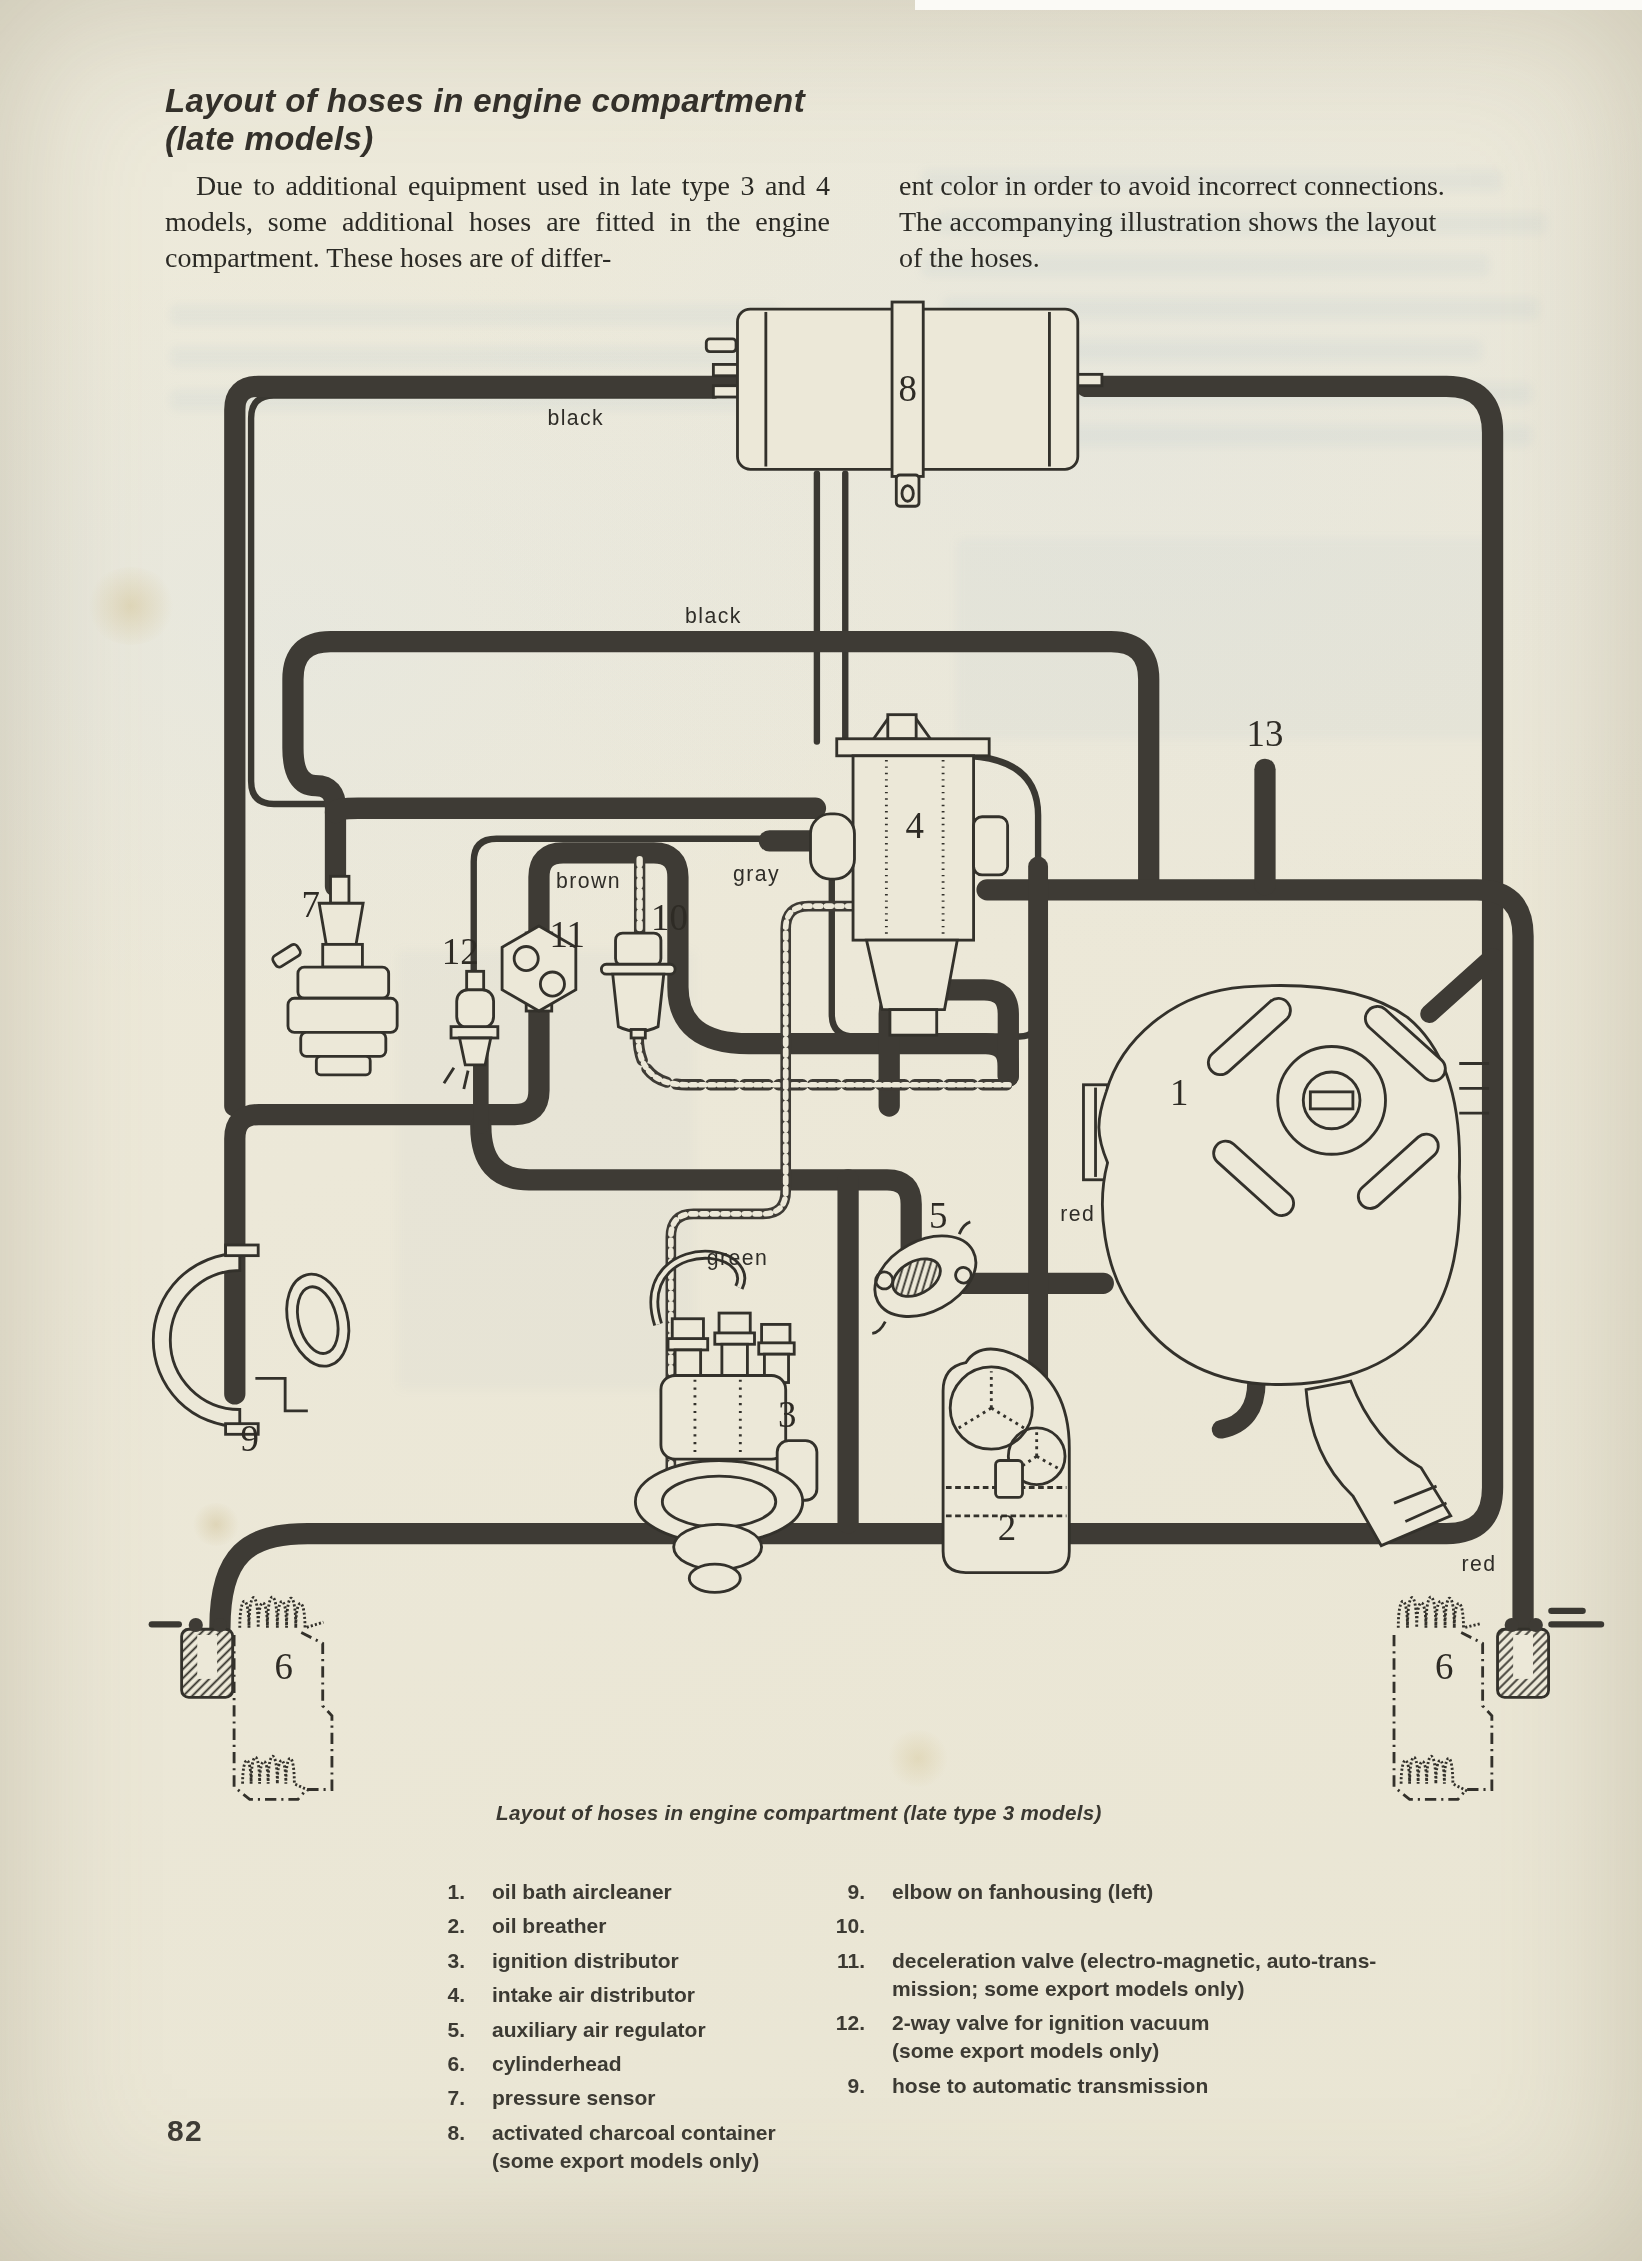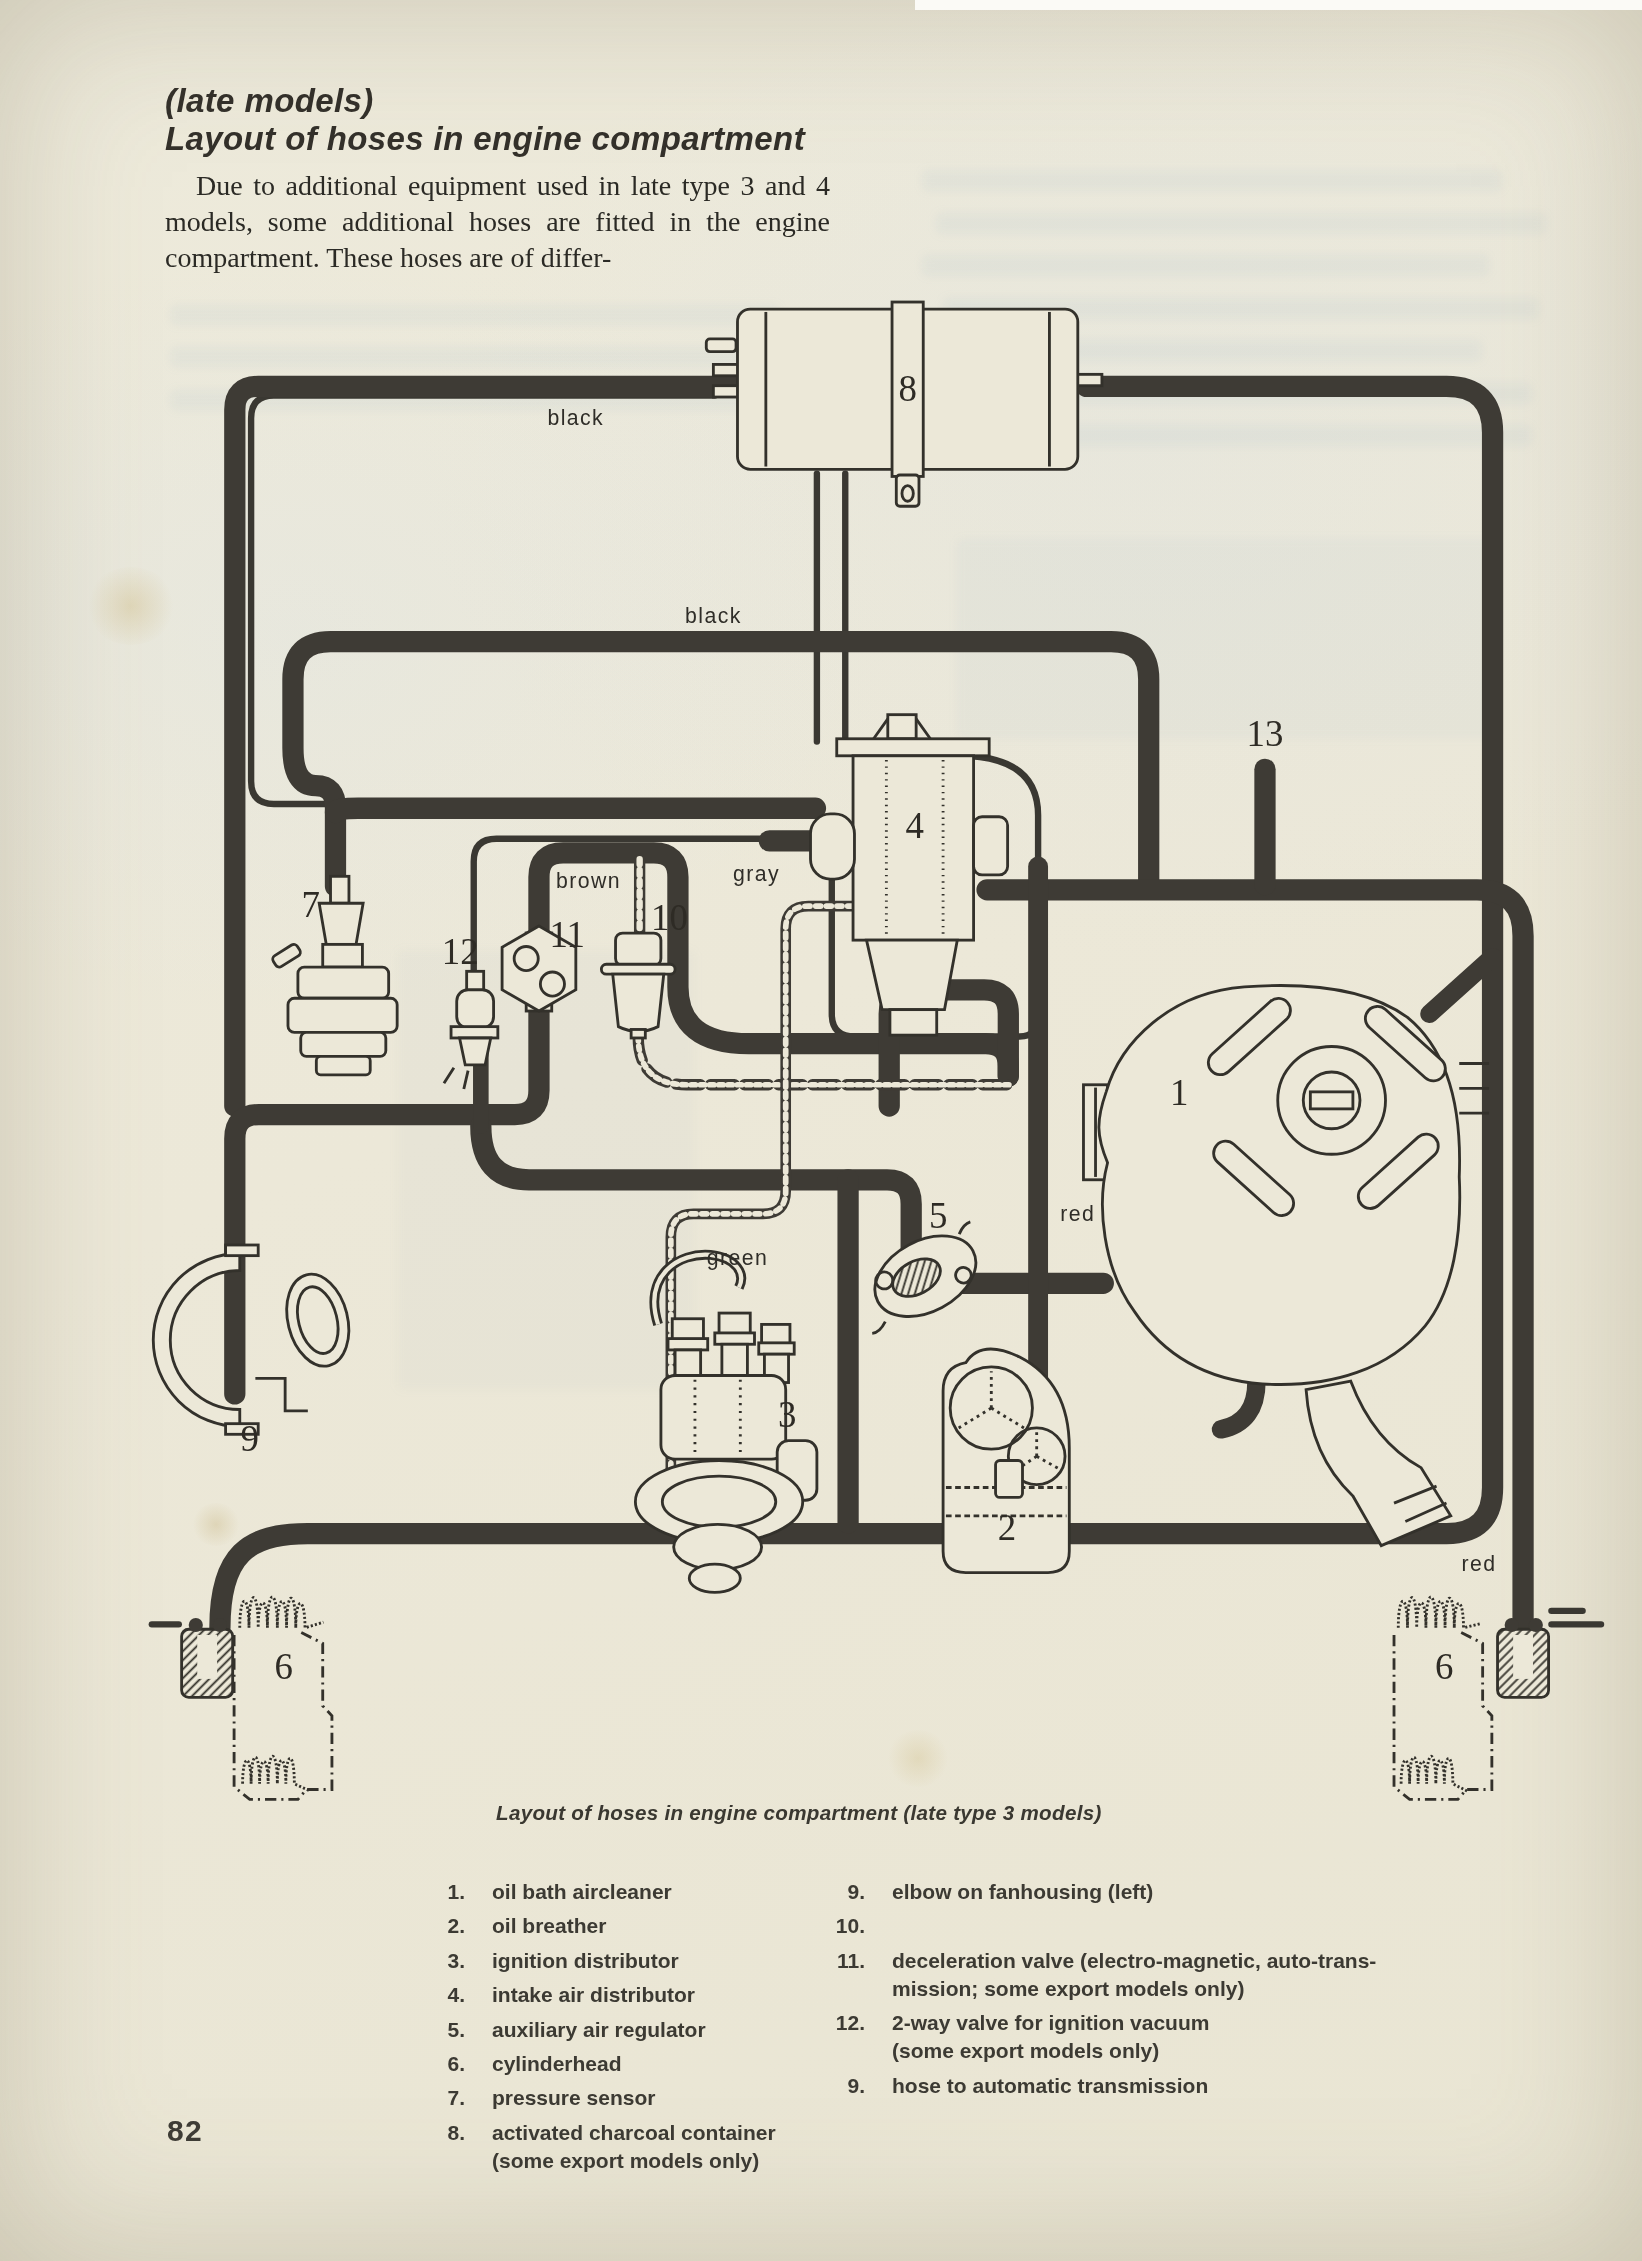--- a/index.html
+++ b/index.html
@@ -67,26 +67,29 @@
   <div class="ghost" style="left:170px;top:305px;width:610px;height:20px;"></div>
   <div class="ghost" style="left:170px;top:347px;width:589px;height:20px;"></div>
   <div class="ghost" style="left:170px;top:390px;width:603px;height:20px;"></div>
   <div class="ghost" style="left:957px;top:539px;width:539px;height:199px;background:rgba(120,150,190,.05);"></div>
   <div class="ghost" style="left:397px;top:950px;width:298px;height:440px;background:rgba(120,150,190,.04);"></div>
   <div class="stain" style="left:85px;top:567px;width:92px;height:78px;background:radial-gradient(circle, rgba(185,150,60,.22), rgba(185,150,60,0) 70%);"></div>
   <div class="stain" style="left:886px;top:1730px;width:64px;height:57px;background:radial-gradient(circle, rgba(185,155,70,.18), rgba(185,155,70,0) 70%);"></div>
   <div class="stain" style="left:191px;top:1503px;width:50px;height:43px;background:radial-gradient(circle, rgba(170,140,60,.20), rgba(170,140,60,0) 70%);"></div>
 
   <div class="title">
+    <div>Layout of hoses in engine compartment</div>
     <div>(late models)</div>
-    <div>Layout of hoses in engine compartment</div>
   </div>
 
   <div class="bodycol col-left"><span class="indent"></span><span>Due to additional equipment used in late type 3 and 4 models, some additional hoses are fitted in the engine compartment. These hoses are of differ-</span></div>
 
+  <div class="bodycol col-right"><span>ent color in order to avoid incorrect connections.
+The accompanying illustration shows the layout
+of the hoses.</span></div>
 
   <svg class="diagram" width="1643" height="2261" viewBox="0 0 2317 3189">
     <defs>
       <pattern id="hatch" patternUnits="userSpaceOnUse" width="9" height="9" patternTransform="rotate(45)">
         <rect width="9" height="9" fill="#ece8d8"></rect>
         <line x1="2" y1="0" x2="2" y2="9" stroke="#35332c" stroke-width="2.6"></line>
       </pattern>
     </defs>
 
     <g stroke="#3a3832" stroke-width="9" fill="none" stroke-linecap="round">

